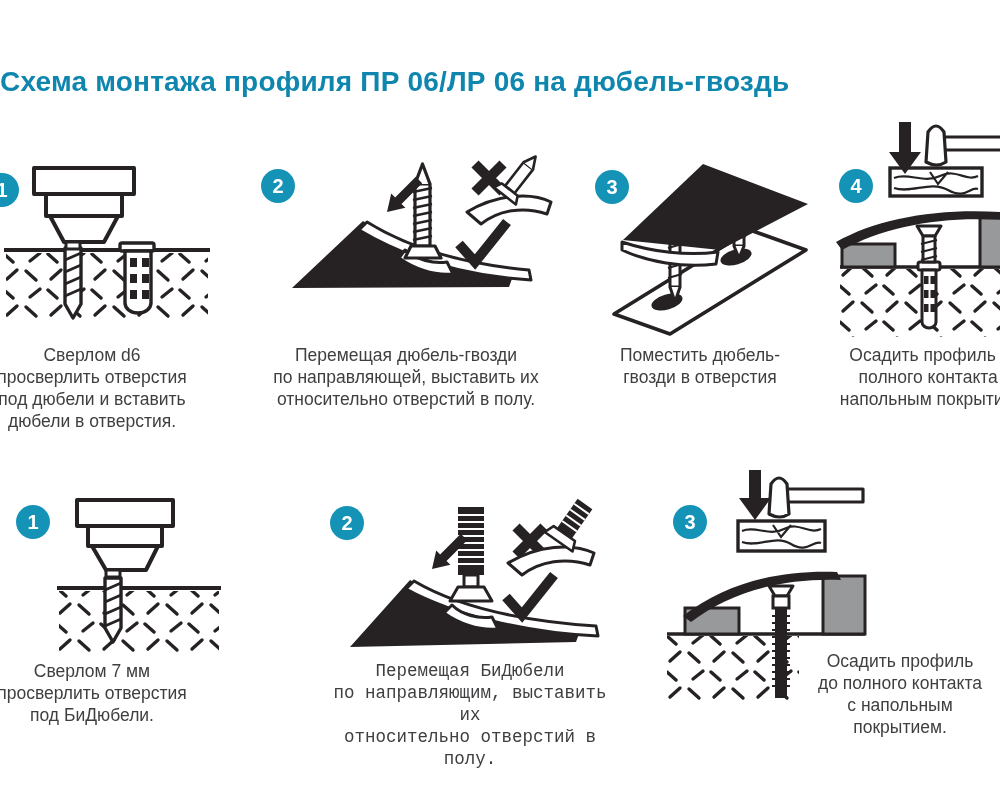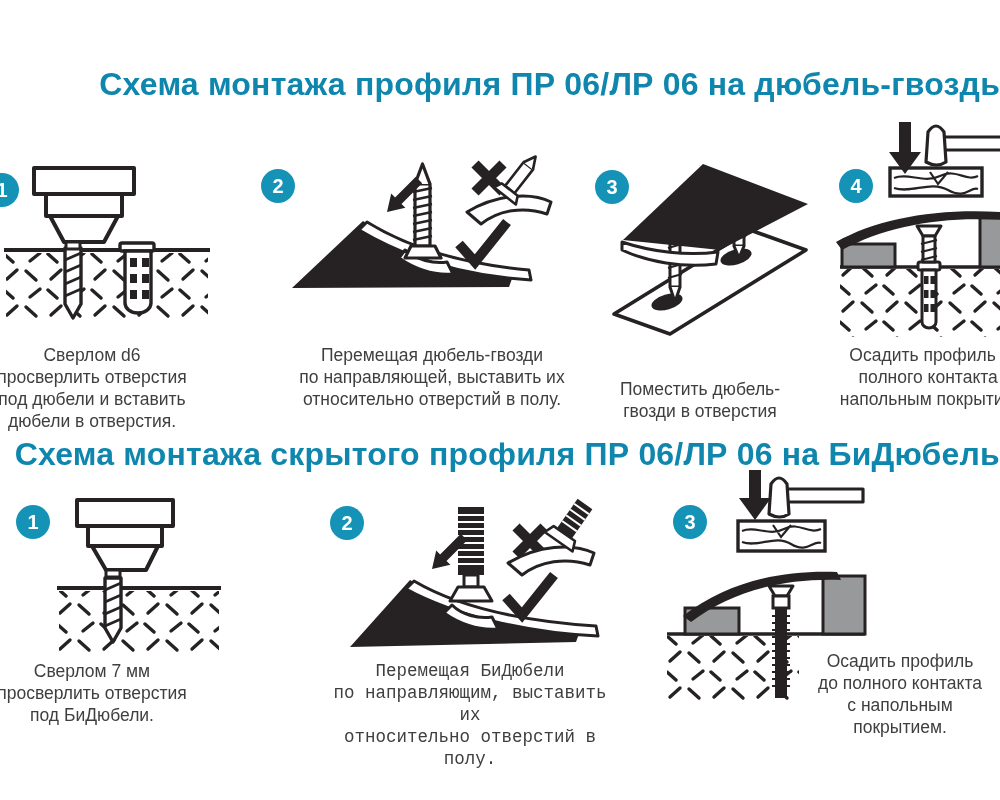--- a/index.html
+++ b/index.html
@@ -1,19 +1,19 @@
 <!DOCTYPE html>
 <html style="--accent: #0e86ad; --circle: #1593b7; --ink: #262223; --caption: #3f3f41; --gray: #98999b;"><head>
 <meta charset="utf-8">
 <style>
   html,body{margin:0;padding:0;background:#fff;}
   #canvas{position:relative;width:1000px;height:800px;background:#fff;overflow:hidden;
           font-family:"Liberation Sans",sans-serif;}
-  .title{position:absolute;left:0;width:100%;text-align:right;font-weight:700;
-         font-size:32px;letter-spacing:.2px;color:var(--accent,#0e86ad);white-space:nowrap;}
+  .title{position:absolute;left:0;width:100%;text-align:left;font-weight:700;
+         font-size:28px;letter-spacing:.2px;color:var(--accent,#0e86ad);white-space:nowrap;}
   .badge{position:absolute;width:34px;height:34px;border-radius:50%;
          background:var(--circle,#1593b7);color:#fff;font-weight:700;font-size:20px;
          display:flex;align-items:center;justify-content:center;}
   .caption{position:absolute;text-align:center;white-space:pre-line;
            font-size:17.5px;line-height:22px;color:var(--caption,#3f3f41);}
   svg{position:absolute;overflow:visible;}
   svg *{vector-effect:none;}
 </style>
 </head>
 <body>
@@ -143,30 +143,29 @@
     <g fill="#262223">
       <rect x="61" y="4" width="12" height="30"></rect>
       <path d="M51 34 L83 34 L67 56 Z"></path>
     </g>
   </svg>
 
   <div class="caption" style="left:-28px;top:344px;width:240px;">Сверлом d6
 просверлить отверстия
 под дюбели и вставить
 дюбели в отверстия.</div>
-  <div class="caption" style="left:282px;top:344px;width:300px;">Перемещая дюбель-гвозди
+  <div class="caption" style="left:256px;top:344px;width:300px;">Перемещая дюбель-гвозди
 по направляющей, выставить их
 относительно отверстий в полу.</div>
-  <div class="caption" style="left:600px;top:344px;width:200px;margin-top:34px;">Поместить дюбель-
+  <div class="caption" style="left:600px;top:344px;width:200px;">Поместить дюбель-
 гвозди в отверстия</div>
   <div class="caption" style="left:815px;top:344px;width:240px;">Осадить профиль до
 полного контакта с
 напольным покрытием.</div>
 
-  <div class="title" style="top:436px;">Схема монтажа скрытого профиля ПР 06/ЛР 06 на БиДюбель</div>
 
   <div class="badge" style="left:16px;top:505px;">1</div>
 
   <svg style="left:55px;top:492px;" width="168" height="165" viewBox="0 0 168 165">
     <line x1="2" y1="96" x2="166" y2="96" stroke="#262223" stroke-width="4"></line>
     <rect x="4" y="99" width="160" height="63" fill="url(#hatch)"></rect>
     <g stroke="#262223" stroke-linejoin="round" fill="#fff">
       <path d="M50 86 L66 86 L66 136 L58 150 L50 136 Z" stroke-width="3.4"></path>
       <path d="M50 98 L66 91 M50 110 L66 103 M50 122 L66 115 M50 134 L66 127" stroke-width="2.8" fill="none"></path>
       <rect x="22" y="8" width="96" height="26" stroke-width="4"></rect>

